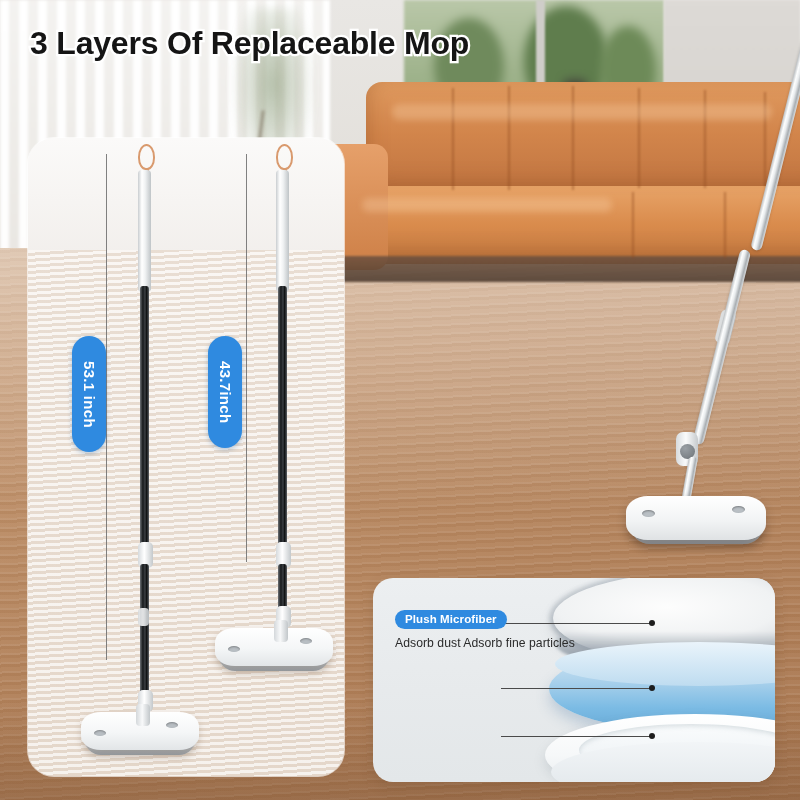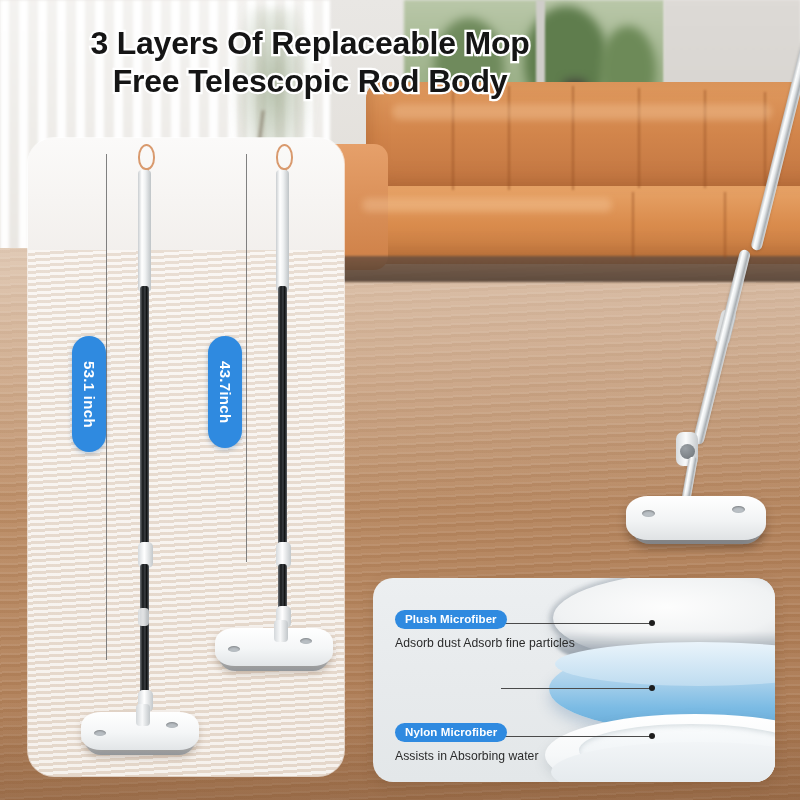--- a/index.html
+++ b/index.html
@@ -185,21 +185,21 @@
     background:linear-gradient(180deg,#ffffff 0%,#f6f8f9 50%,#e4e9ec 100%);
     box-shadow:0 6px 12px rgba(120,130,140,.22);}
   .lay-nylon-in{left:206px;top:146px;width:224px;height:52px;border-radius:50%/50%;
     background:linear-gradient(180deg,#fafcfd,#eaeff2);box-shadow:inset 0 2px 5px rgba(150,165,175,.35);}
   .lay-nylon-base{left:178px;top:164px;width:292px;height:60px;border-radius:50%/50%;
     background:linear-gradient(180deg,#f2f5f7,#dfe5e9);}
 
   
   .headline{position:absolute;left:30px;top:24px;width:560px;
     font-size:32px;line-height:38px;font-weight:700;color:#151515;letter-spacing:-.2px;
-    -webkit-text-stroke:4.5px #ffffff;paint-order:stroke fill;text-align:center;}
+    -webkit-text-stroke:4.5px #ffffff;paint-order:stroke fill;}
   .headline span{display:block;}
 </style>
 </head>
 <body>
 
 <div class="stage">
 
   <div class="bg">
     <div class="wall"></div>
     <div class="window">
@@ -314,24 +314,19 @@
     <div class="cal-dot" style="left:276px;top:107px;"></div>
     <div class="cal-line" style="left:128px;top:158px;width:150px;"></div>
     <div class="cal-dot" style="left:276px;top:155px;"></div>
 
     <div class="cal-row" style="top:18px;">
       <span class="cal-pill">Plush Microfiber</span>
       <div class="cal-desc">Adsorb dust Adsorb fine particles</div>
     </div>
 
 
-    <div class="cal-row" style="top:131px;">
-      <span class="cal-pill">Nylon Microfiber</span>
-      <div class="cal-desc">Assists in Absorbing water</div>
-    </div>
   </div>
 
   <div class="headline">
     <span>3 Layers Of Replaceable Mop</span>
-    <span>Free Telescopic Rod Body</span>
   </div>
 
 </div>
 
 </body></html>

